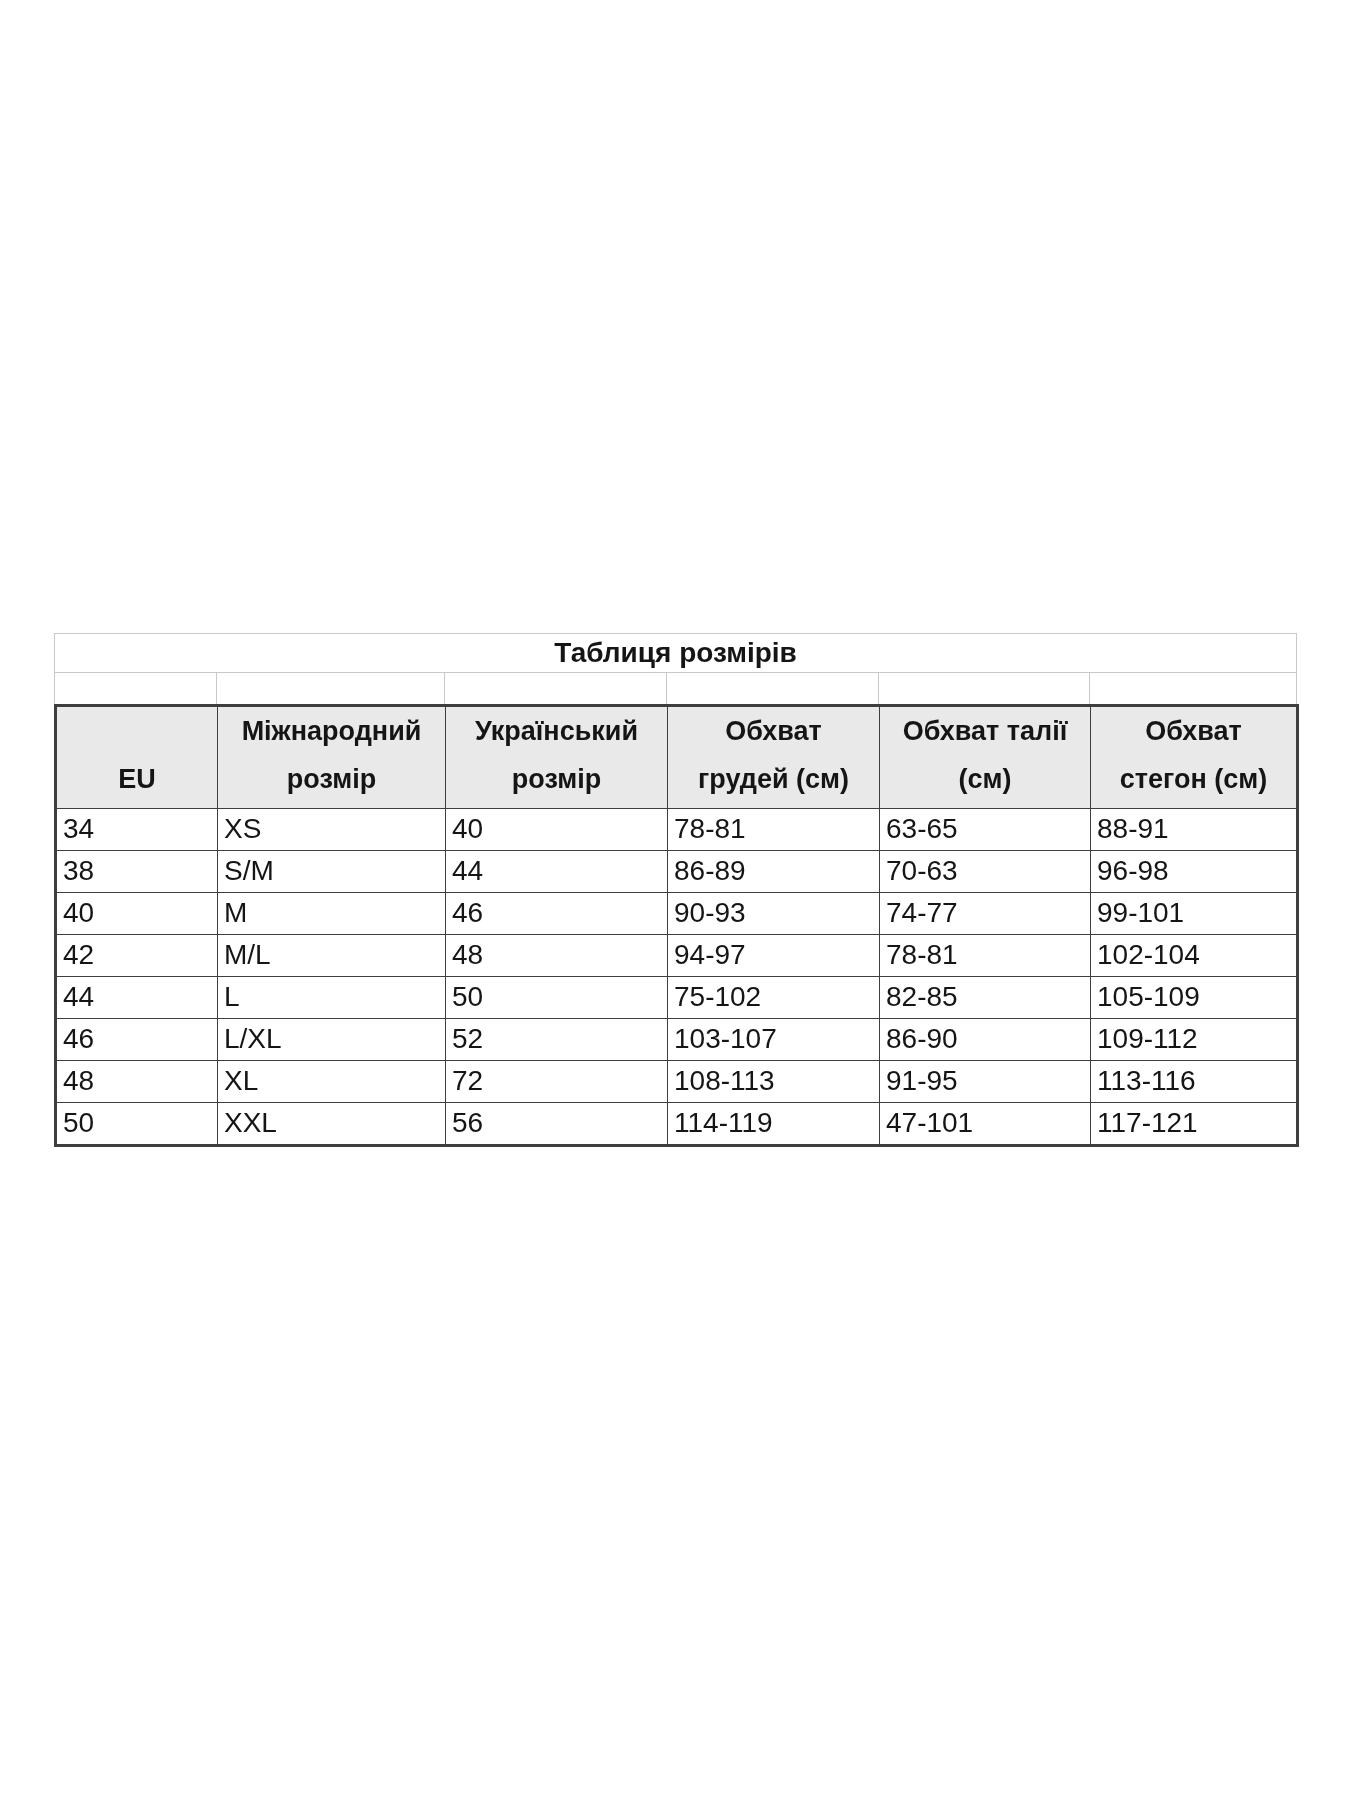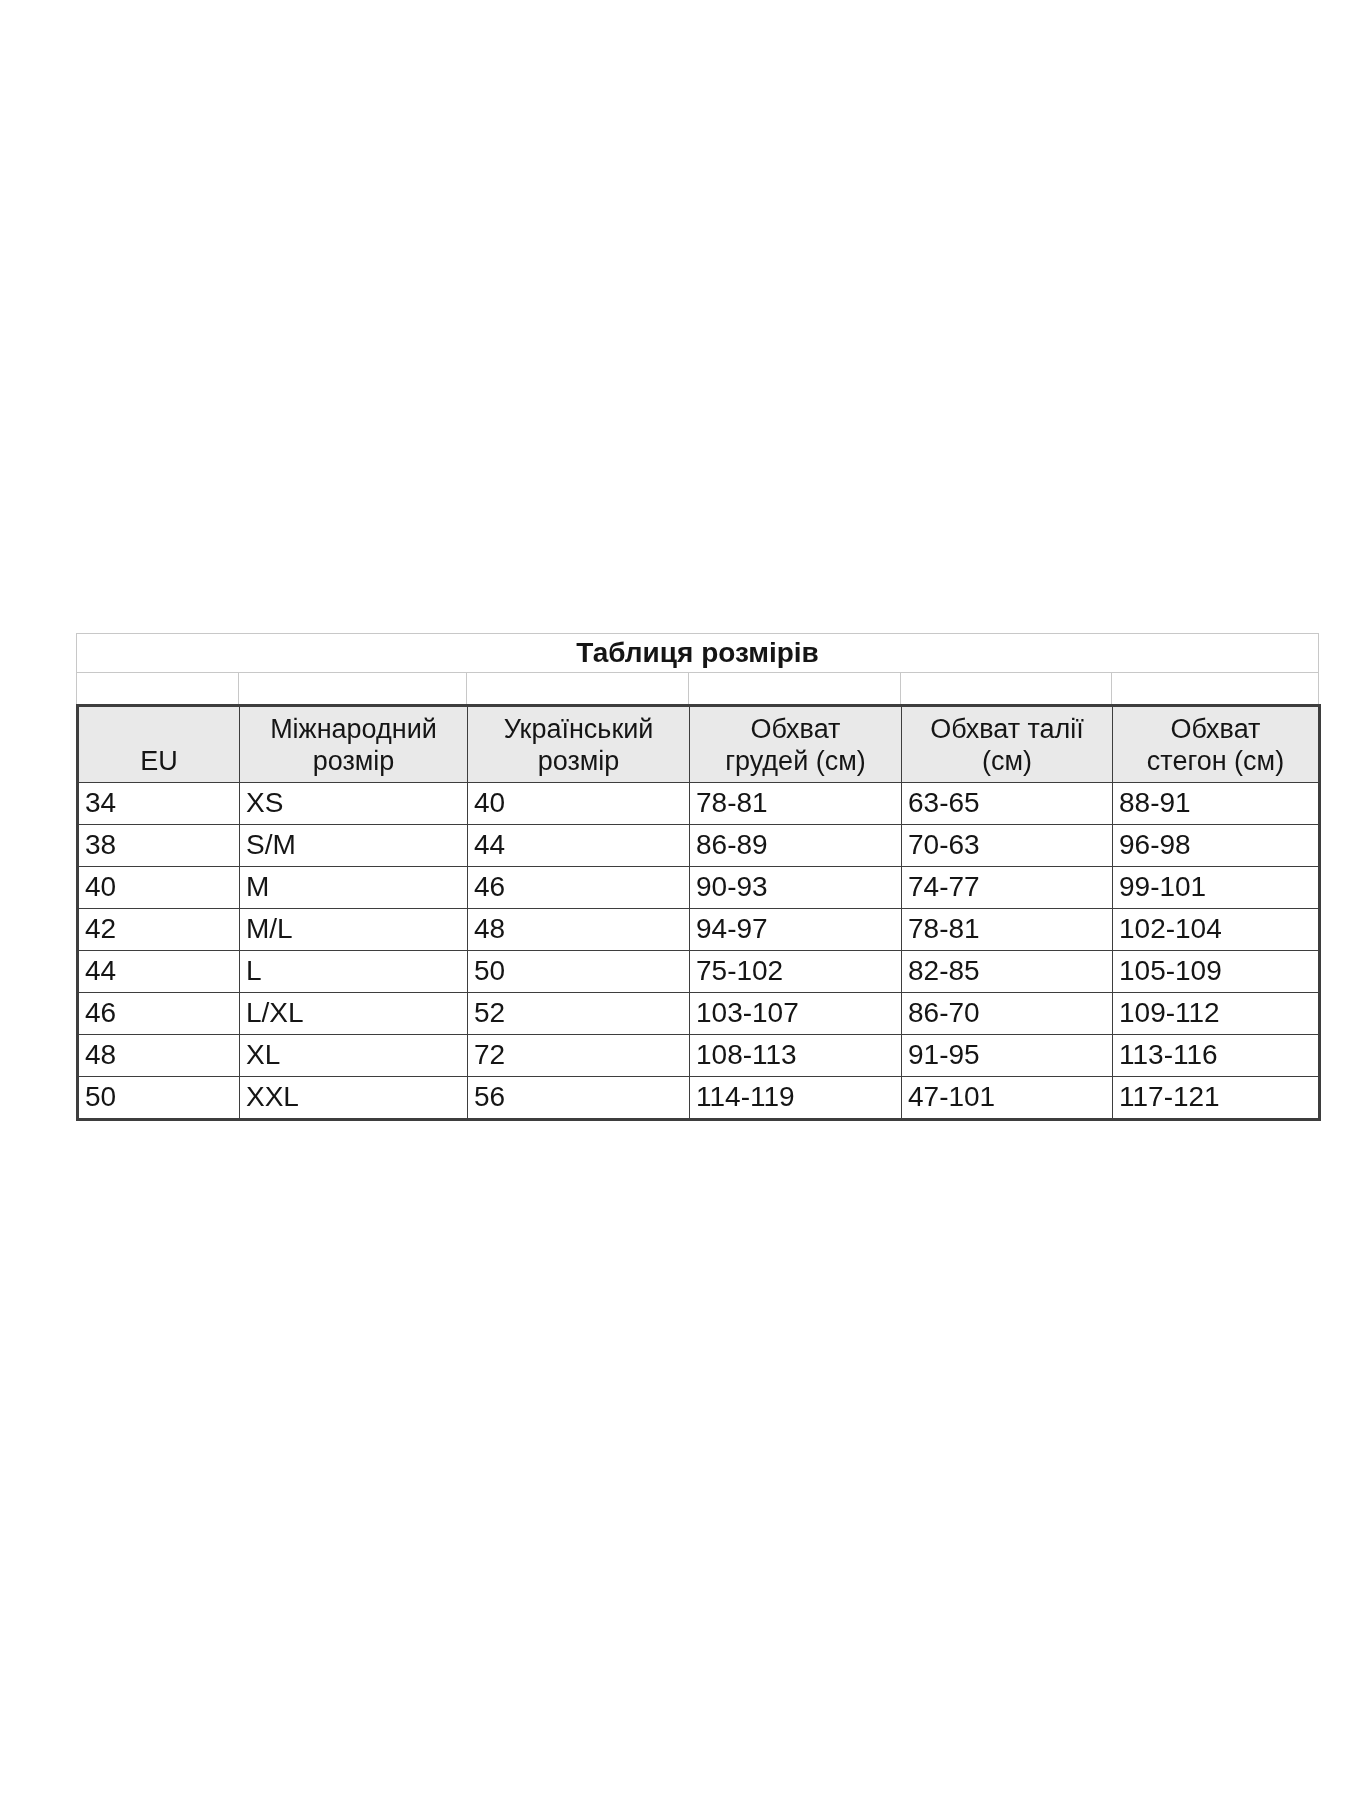--- a/index.html
+++ b/index.html
@@ -9,21 +9,21 @@
   }
   body {
     position: relative;
     width: 1350px;
     height: 1800px;
     font-family: "Liberation Sans", sans-serif;
     color: #151515;
   }
   .size-chart {
     position: absolute;
-    left: 76px;
+    left: 54px;
     top: 633px;
     width: 1242px;
   }
   
   table.top-table {
     border-collapse: collapse;
     table-layout: fixed;
     width: 1242px;
   }
   table.top-table td {
@@ -49,23 +49,23 @@
     border: 3px solid #3e3e3e;
   }
   table.data-table th,
   table.data-table td {
     border: 1.5px solid #3e3e3e;
   }
   table.data-table th {
     background: #e9e9e9;
     height: 70px;
     font-size: 27px;
-    font-weight: normal;
+    font-weight: bold;
     vertical-align: bottom;
-    line-height: 32px;
+    line-height: 48px;
     padding: 0 4px 5px 4px;
     white-space: pre-line; 
   }
   table.data-table tbody td {
     height: 39px;
     font-size: 28px;
     font-weight: normal;
     text-align: left;
     vertical-align: middle;
     line-height: 1;
@@ -167,21 +167,21 @@
         <td>50</td>
         <td>75-102</td>
         <td>82-85</td>
         <td>105-109</td>
       </tr>
       <tr>
         <td>46</td>
         <td>L/XL</td>
         <td>52</td>
         <td>103-107</td>
-        <td>86-70</td>
+        <td>86-90</td>
         <td>109-112</td>
       </tr>
       <tr>
         <td>48</td>
         <td>XL</td>
         <td>72</td>
         <td>108-113</td>
         <td>91-95</td>
         <td>113-116</td>
       </tr>

